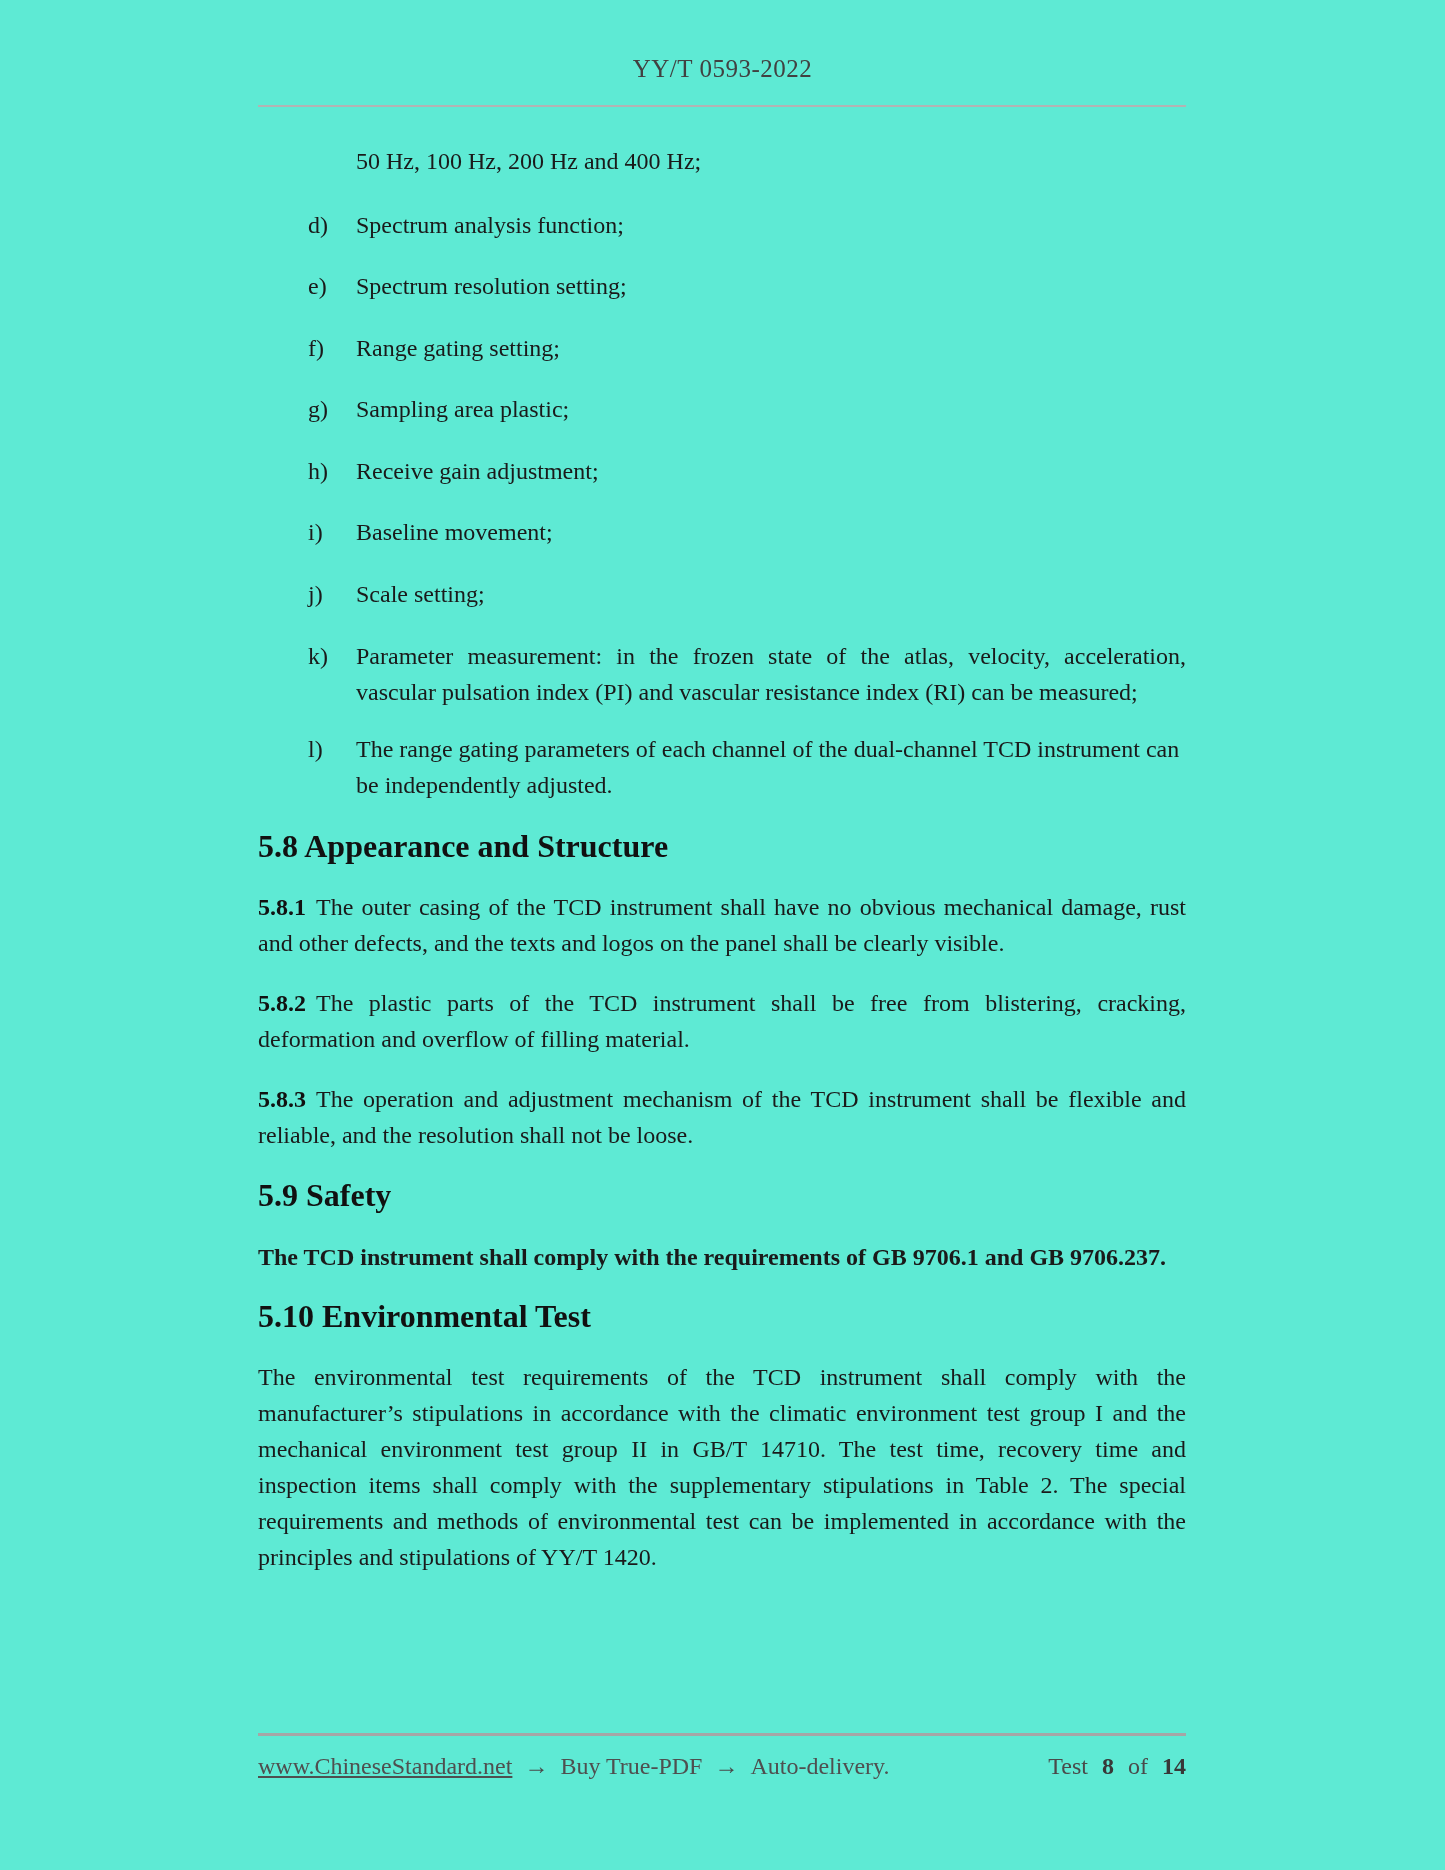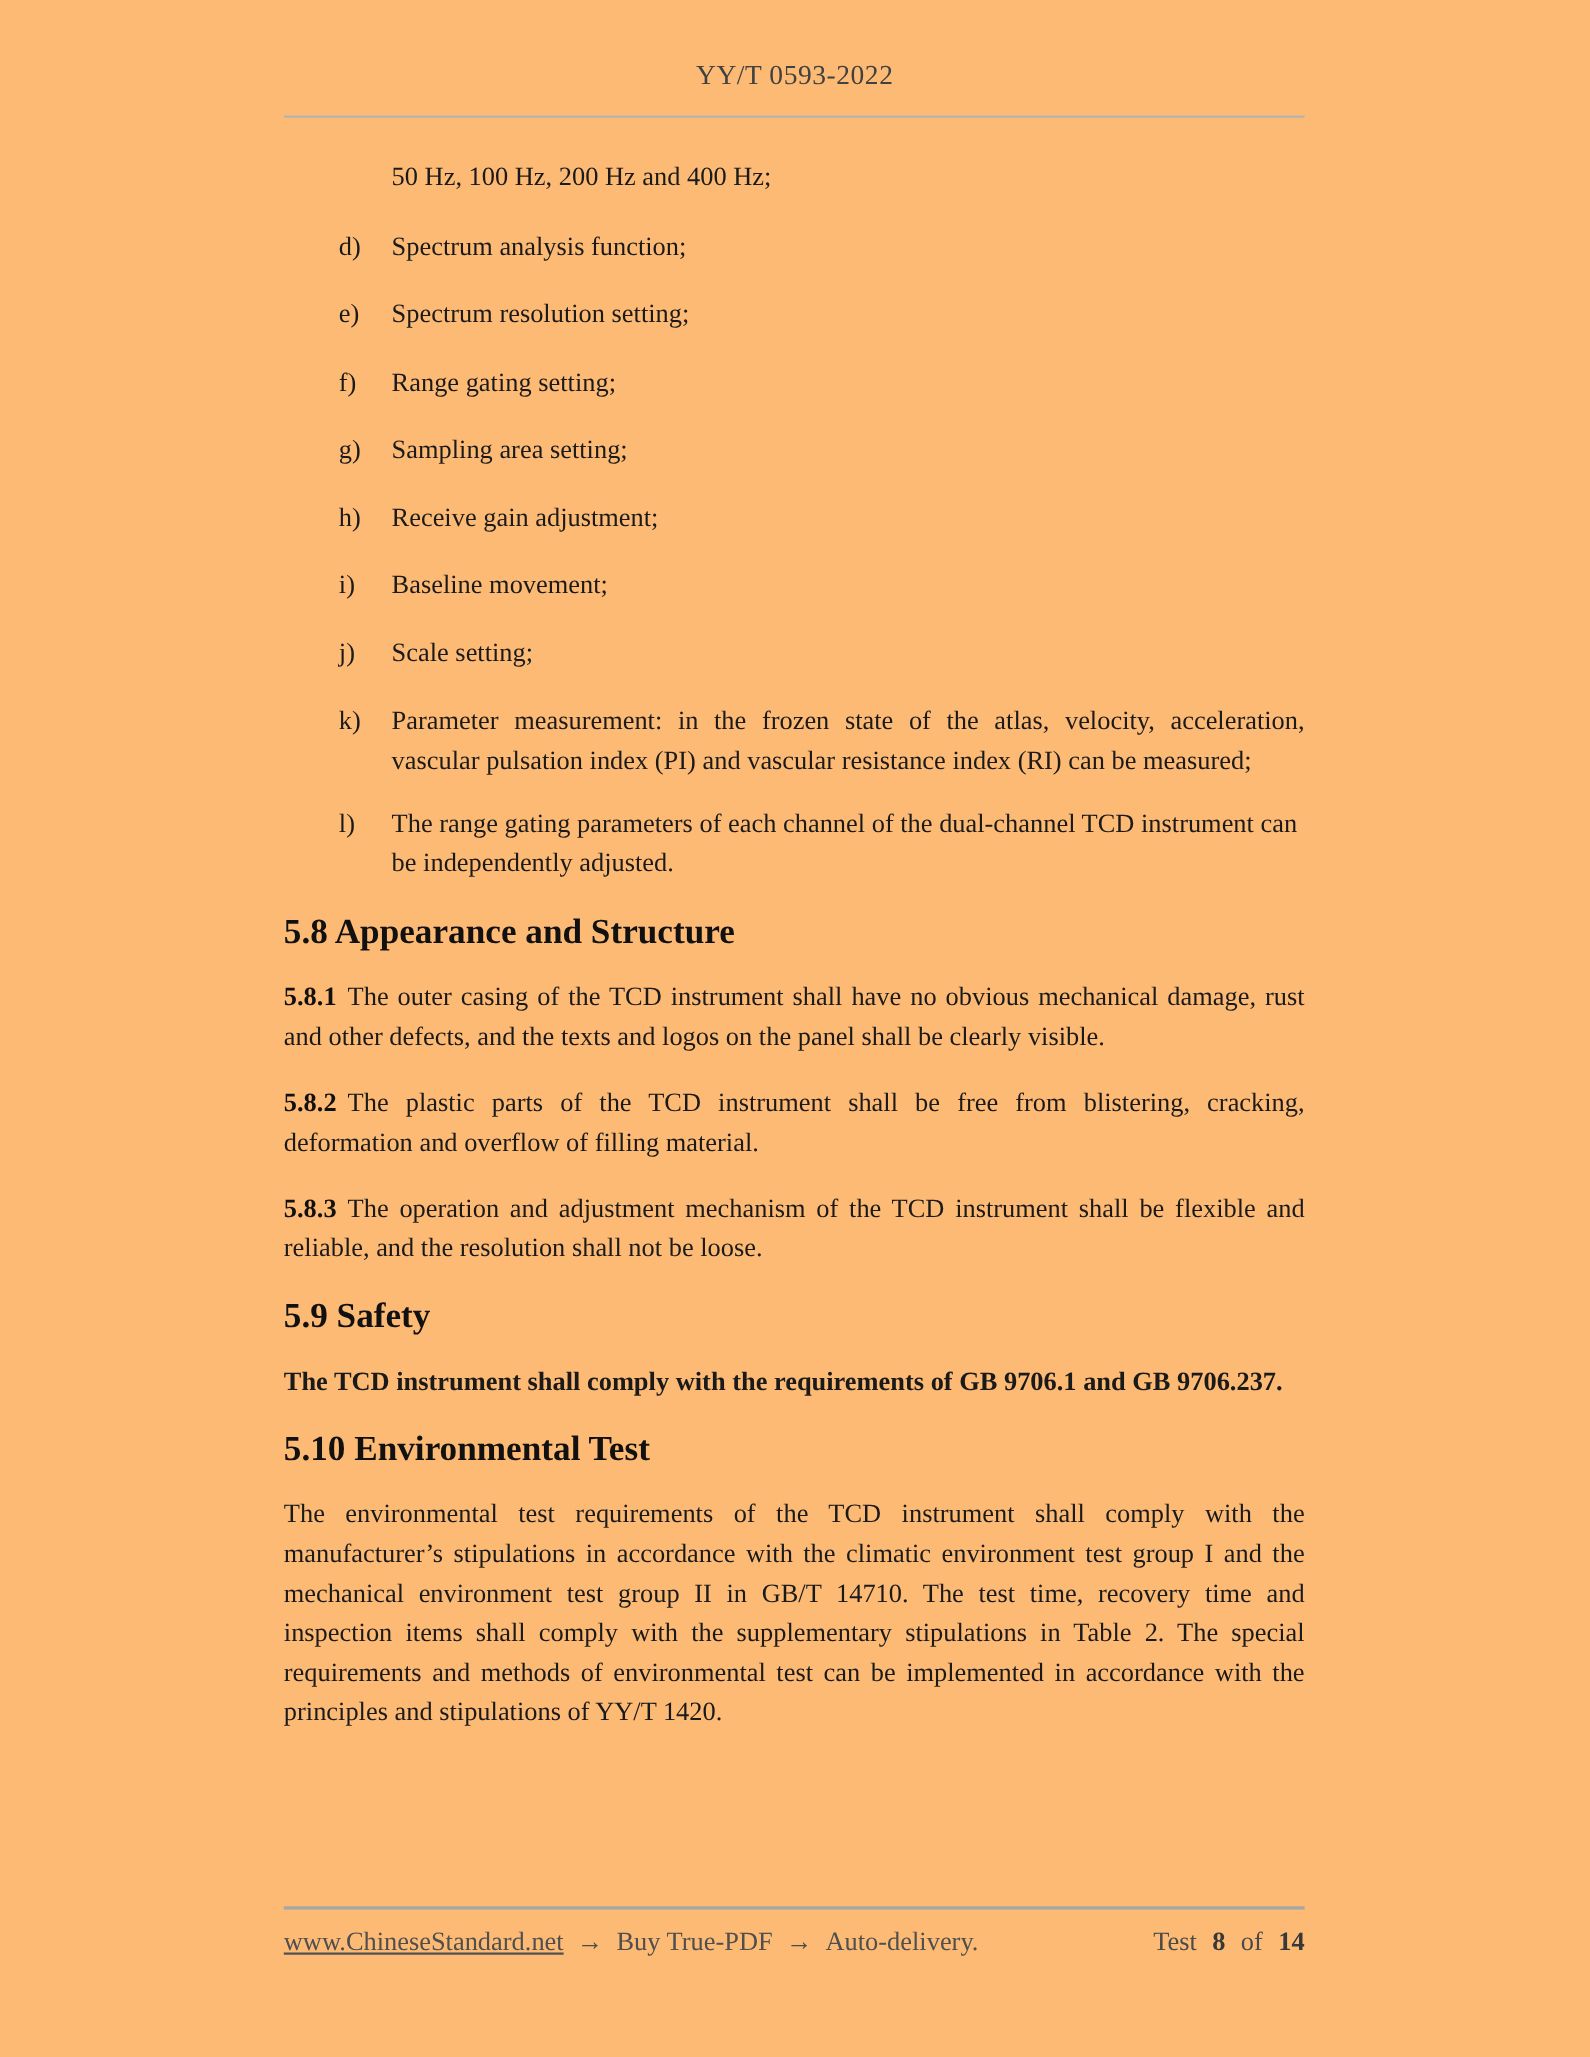--- a/index.html
+++ b/index.html
@@ -1,20 +1,20 @@
 <!DOCTYPE html>
 <html><head>
 <meta charset="utf-8">
 <style>
   html, body { margin: 0; padding: 0; background: #ffffff; }
   .page {
     position: relative;
     width: 1445px;
     height: 1870px;
-    background: #fdba74;
+    background: #5eead4;
     font-family: "Liberation Serif", serif;
     color: #1a1a1a;
     overflow: hidden;
   }
   .header-title {
     position: absolute;
     top: 54px; left: 0;
     width: 100%;
     text-align: center;
     font-size: 25px;
@@ -124,21 +124,21 @@
   <div class="li" style="top:268px">
     <span class="li-marker">e)</span>
     <div class="li-text">Spectrum resolution setting;</div>
   </div>
   <div class="li" style="top:330px">
     <span class="li-marker">f)</span>
     <div class="li-text">Range gating setting;</div>
   </div>
   <div class="li" style="top:391px">
     <span class="li-marker">g)</span>
-    <div class="li-text">Sampling area setting;</div>
+    <div class="li-text">Sampling area plastic;</div>
   </div>
   <div class="li" style="top:453px">
     <span class="li-marker">h)</span>
     <div class="li-text">Receive gain adjustment;</div>
   </div>
   <div class="li" style="top:514px">
     <span class="li-marker">i)</span>
     <div class="li-text">Baseline movement;</div>
   </div>
   <div class="li" style="top:576px">

